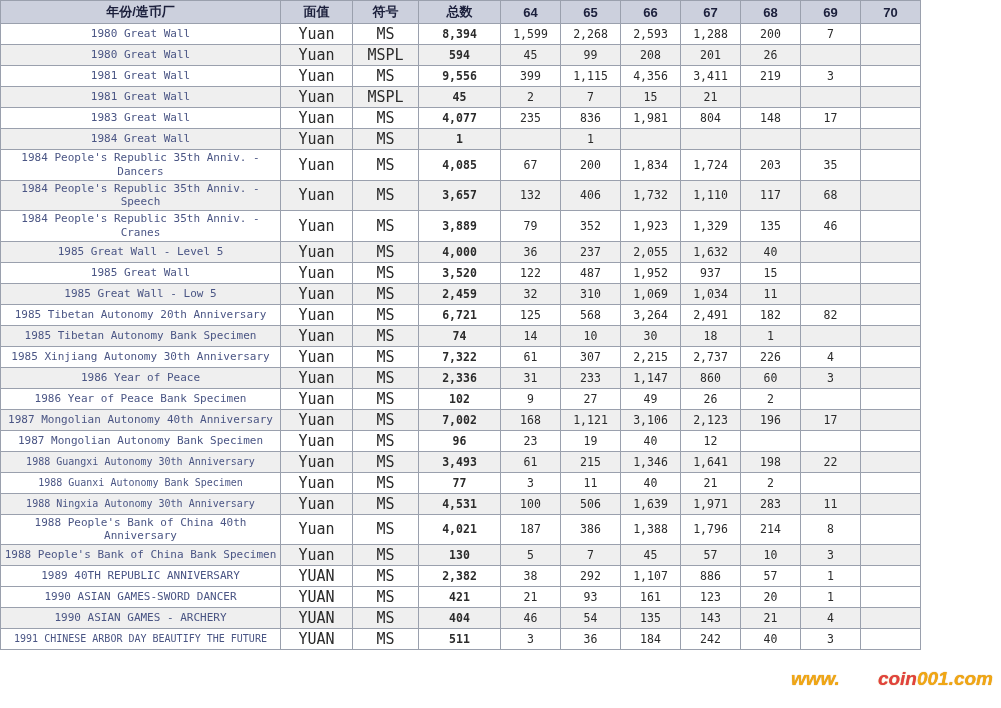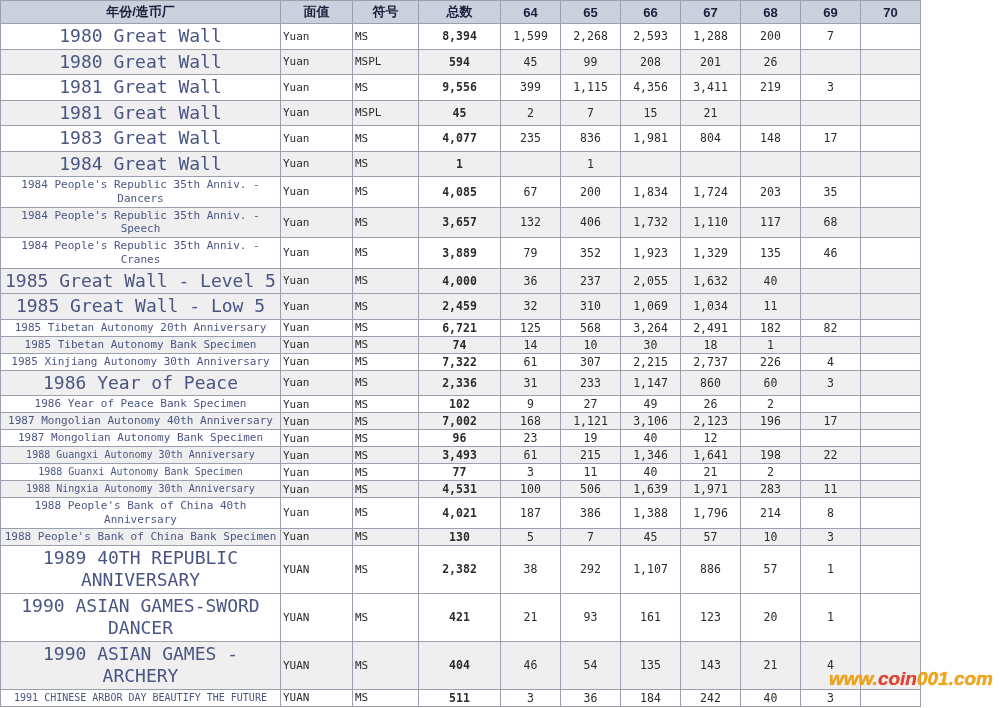--- a/index.html
+++ b/index.html
@@ -38,29 +38,30 @@
 
   td.name {
     color: #4a5584;
     text-align: center;
     font-family: "DejaVu Sans Mono", monospace;
     font-size: 11px;
     line-height: 1.25;
     letter-spacing: 0px;
   }
   td.name .big {
-    font-size: 18px;
+    font-size: 11px;
   }
   td.name .small {
     font-size: 10px;
   }
   td.denom, td.sym {
     color: #2b2b2b;
+    text-align: center;
     font-family: "DejaVu Sans Mono", monospace;
-    font-size: 11px;
+    font-size: 15px;
   }
   td.num {
     color: #2b2b2b;
     text-align: center;
     font-family: "DejaVu Sans Mono", monospace;
     font-size: 11.5px;
   }
   td.total {
     font-weight: bold;
   }
@@ -76,21 +77,21 @@
     bottom: 18px;
     font-family: "Liberation Sans", sans-serif;
     font-size: 19px;
     font-weight: bold;
     font-style: italic;
     color: #f0a000;
     text-shadow: 0 0 1px #c07800;
     pointer-events: none;
     opacity: 0.92;
   }
-  .watermark .dot { color: #e03030; }
+  .watermark .dot { color: #e03030; margin-left: 38px; }
 </style>
 </head>
 <body>
 
 <table id="coin-table">
   <colgroup>
     <col class="c-name">
       <col class="c-denom">
       <col class="c-sym">
       <col class="c-total">
@@ -241,20 +242,33 @@
         <td class="sym">MS</td>
         <td class="num total">4,000</td>
         <td class="num">36</td>
         <td class="num">237</td>
         <td class="num">2,055</td>
         <td class="num">1,632</td>
         <td class="num">40</td>
         <td class="num"></td>
         <td class="num"></td>
       </tr>
+      <tr class="odd">
+        <td class="name"><span class="big">1985 Great Wall</span></td>
+        <td class="denom">Yuan</td>
+        <td class="sym">MS</td>
+        <td class="num total">3,520</td>
+        <td class="num">122</td>
+        <td class="num">487</td>
+        <td class="num">1,952</td>
+        <td class="num">937</td>
+        <td class="num">15</td>
+        <td class="num"></td>
+        <td class="num"></td>
+      </tr>
       <tr class="even">
         <td class="name"><span class="big">1985 Great Wall - Low 5</span></td>
         <td class="denom">Yuan</td>
         <td class="sym">MS</td>
         <td class="num total">2,459</td>
         <td class="num">32</td>
         <td class="num">310</td>
         <td class="num">1,069</td>
         <td class="num">1,034</td>
         <td class="num">11</td>

